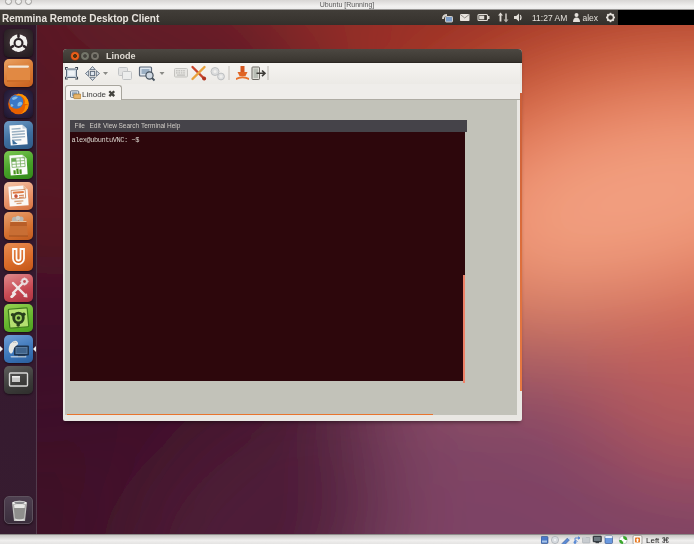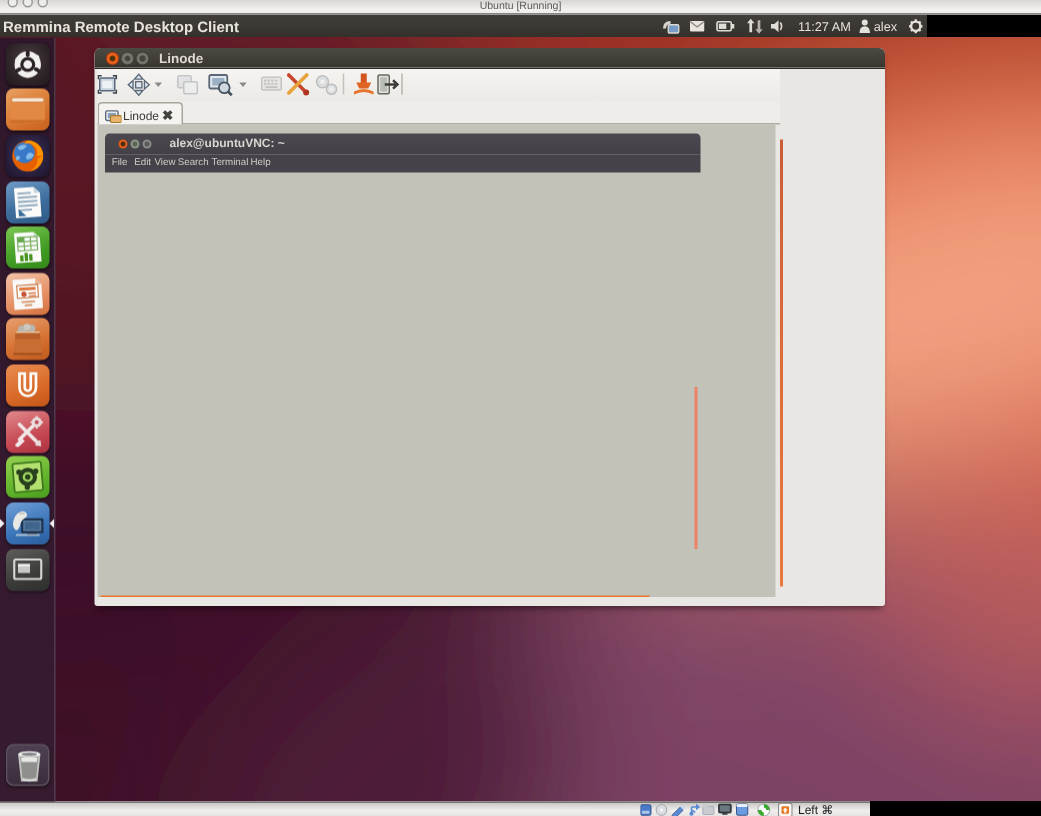--- a/index.html
+++ b/index.html
@@ -31,21 +31,21 @@
   background:linear-gradient(#30182a, #351a2f 60%, #371c30); border-right:1px solid rgba(255,255,255,0.14); }
 .licon { position:absolute; left:4px; width:29px; height:28px; border-radius:5px;
   box-shadow:0 1px 2px rgba(0,0,0,0.5); overflow:hidden; }
 .licon svg { position:absolute; left:0; top:0; }
 .arrowL { position:absolute; left:0; width:0; height:0;
   border-top:3px solid transparent; border-bottom:3px solid transparent; border-left:3px solid #f0f0f0; }
 .arrowR { position:absolute; right:0; width:0; height:0;
   border-top:3px solid transparent; border-bottom:3px solid transparent; border-right:3px solid #f0f0f0; }
 
 
-#rwin { position:absolute; left:63px; top:32px; width:527px; height:372px;
+#rwin { position:absolute; left:63px; top:49px; width:459px; height:372px;
   border-radius:4px 4px 2px 2px; box-shadow:0 3px 4px -2px rgba(0,0,0,0.5);
   background:#e9e7e3; }
 #rtitle { position:absolute; left:0; top:0; width:100%; height:14px;
   border-radius:4px 4px 0 0;
   background:linear-gradient(#4c4842, #3d3933 80%, #36322d);
   border-bottom:1px solid #2c2823; }
 #rtitle .t { position:absolute; left:43px; top:2px; font-size:9px; font-weight:bold; color:#dfdbd3; }
 .wbtn { position:absolute; top:3px; width:8px; height:8px; border-radius:50%; }
 #rtoolbar { position:absolute; left:2px; top:14px; width:455px; height:21px;
   background:linear-gradient(#f6f4f1, #eceae6); }
@@ -67,21 +67,21 @@
   font-size:6.5px; color:#d0ccc6; }
 #tmenu span { position:absolute; top:2px; }
 #tbody { position:absolute; left:0; top:26px; width:395px; height:249px; background:#2d070c;
   font-family:"Liberation Mono", monospace; font-size:7px; letter-spacing:-0.45px; color:#d8d4cc; }
 #tbody .prompt { position:absolute; left:1.5px; top:3.5px; }
 #salmonline { position:absolute; left:393px; top:169px; width:2px; height:108px; background:#ee8168; }
 
 #orangeline { position:absolute; left:2px; top:313.5px; width:366px; height:1.5px; background:#e8742e; }
 
 
-#vbstatus { position:absolute; left:0; top:534px; width:580px; height:10px;
+#vbstatus { position:absolute; left:0; top:534px; width:694px; height:10px;
   background:linear-gradient(#c8c6c4, #f0efee 60%, #e4e3e2);
   border-top:1px solid #8e8c8a; }
 </style>
 </head>
 <body>
 <div id="stage">
   <div id="desktop">
     <svg width="694" height="509" viewBox="0 0 694 509">
       <defs>
         <filter id="wb" x="-60%" y="-60%" width="220%" height="220%">
@@ -451,34 +451,31 @@
           <rect x="0.5" y="0.5" width="9" height="7" rx="1" fill="#f0f4f8" stroke="#5a6878" stroke-width="1"></rect>
           <rect x="2" y="2" width="6" height="4" fill="#8aa0b8"></rect>
           <rect x="4" y="4" width="8" height="5" rx="1" fill="#e8b46a" stroke="#a87830" stroke-width="0.8"></rect>
         </svg>
         <span class="t">Linode</span>
         <span class="x">✖</span>
       </div>
     </div>
     <div id="rview">
       <div id="term">
-        <div id="ttitle">
-          <span class="wbtn" style="left:9px; top:4px; width:6px; height:6px; background:radial-gradient(circle, #4a2c10 0%, #4a2c10 30%, #e85f1c 45%, #cc4c12 100%);"></span>
-          <span class="wbtn" style="left:17px; top:4px; width:6px; height:6px; background:radial-gradient(circle, #5c6456 0%, #5c6456 30%, #8f9a8a 50%, #7e897a 100%);"></span>
-          <span class="wbtn" style="left:25px; top:4px; width:6px; height:6px; background:radial-gradient(circle, #5a5a58 0%, #5a5a58 30%, #8e8e8c 50%, #7c7c7a 100%);"></span>
-          <span class="t">alex@ubuntuVNC: ~</span>
-        </div>
         <div id="tmenu">
           <span style="left:4.5px;">File</span>
             <span style="left:19.5px;">Edit</span>
             <span style="left:33px;">View</span>
             <span style="left:48.5px;">Search</span>
             <span style="left:71px;">Terminal</span>
             <span style="left:97px;">Help</span>
         </div>
+        <div id="tbody">
+            <span class="prompt">alex@ubuntuVNC: ~$</span>
+          </div>
         <div id="salmonline"></div>
       </div>
       <div id="orangeline"></div>
     </div>
   </div>
 
   <div id="orangeright" style="position:absolute; left:519.5px; top:93px; width:2.5px; height:298px;
     background:linear-gradient(#c8562e, #dd6832 55%, #e87438); opacity:0.95;"></div>
   <div id="vbstatus">
     <svg width="145" height="10" viewBox="0 0 145 10" style="position:absolute; right:8px; top:0;">

